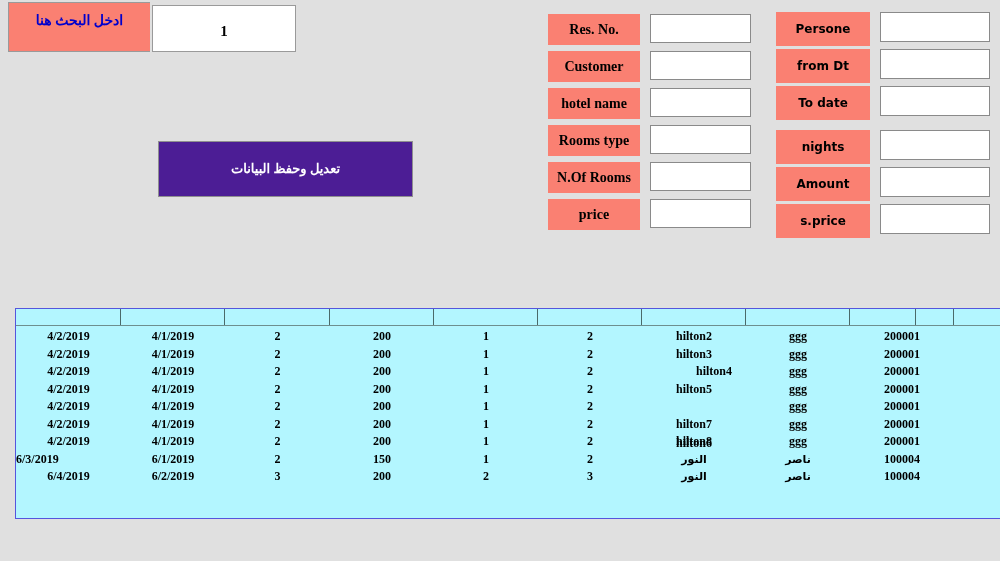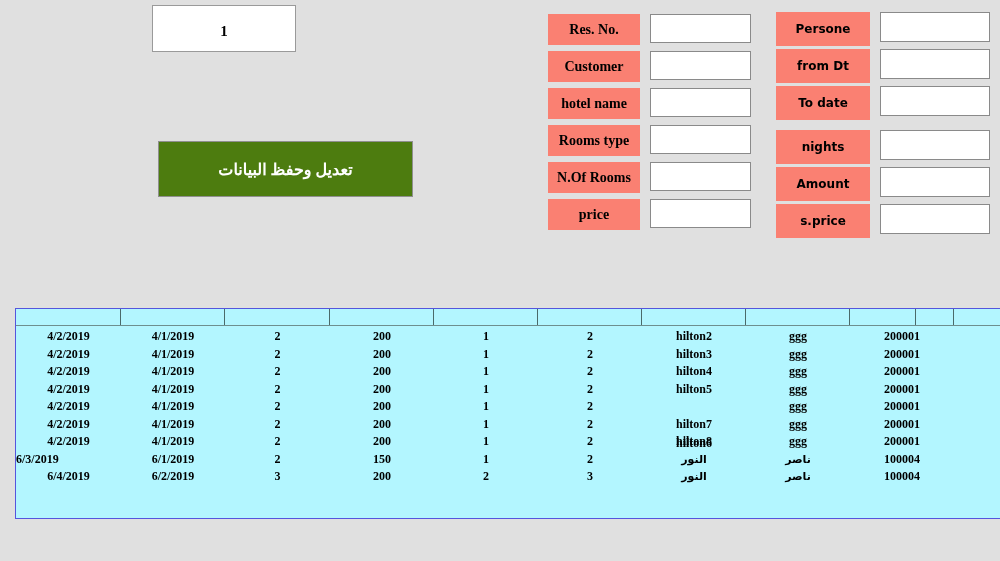--- a/index.html
+++ b/index.html
@@ -72,27 +72,27 @@
     box-sizing: border-box;
   }
 
   
   #save-button {
     position: absolute;
     left: 158px;
     top: 141px;
     width: 255px;
     height: 56px;
-    background: #4d7c0f;
+    background: #4c1d95;
     border: 1px solid #8f8f8f;
     box-sizing: border-box;
     color: #ffffff;
     font-family: "Liberation Serif", serif;
     font-weight: bold;
-    font-size: 16px;
+    font-size: 13px;
     display: flex;
     align-items: center;
     justify-content: center;
     direction: rtl;
     cursor: pointer;
   }
 
   
   .form-col {
     position: absolute;
@@ -200,20 +200,21 @@
   .grid-cell.ar {
     font-family: "DejaVu Sans", sans-serif;
     font-size: 11px;
     direction: rtl;
   }
 </style>
 </head>
 <body>
 
 <div id="search-panel">
+  <div id="search-label">ادخل البحث هنا</div>
   <div id="search-input-wrap">
     <input id="search-input" type="text" value="1" style="">
   </div>
 </div>
 
 <div id="save-button">تعديل وحفظ البيانات</div>
 
 <div class="form-col" id="form-col-left">
     <div class="field-row" style="top: 14px;">
       <div class="field-label">Res. No.</div>
@@ -308,21 +309,21 @@
         <div class="grid-cell" style="left: 900px; width: 60px; text-align: center;"></div>
         <div class="grid-cell" style="left: 938px; width: 50px; text-align: center;"></div>
       </div>
       <div class="grid-row">
         <div class="grid-cell" style="left: 0px; width: 105px; text-align: center;">4/2/2019</div>
         <div class="grid-cell" style="left: 105px; width: 104px; text-align: center;">4/1/2019</div>
         <div class="grid-cell" style="left: 209px; width: 105px; text-align: center;">2</div>
         <div class="grid-cell" style="left: 314px; width: 104px; text-align: center;">200</div>
         <div class="grid-cell" style="left: 418px; width: 104px; text-align: center;">1</div>
         <div class="grid-cell" style="left: 522px; width: 104px; text-align: center;">2</div>
-        <div class="grid-cell" style="left: 626px; width: 104px; text-align: center;">hilton4</div>
+        <div class="grid-cell" style="left: 646px; width: 104px; text-align: center;">hilton4</div>
         <div class="grid-cell" style="left: 730px; width: 104px; text-align: center;">ggg</div>
         <div class="grid-cell" style="left: 834px; width: 104px; text-align: center;">200001</div>
         <div class="grid-cell" style="left: 900px; width: 60px; text-align: center;"></div>
         <div class="grid-cell" style="left: 938px; width: 50px; text-align: center;"></div>
       </div>
       <div class="grid-row">
         <div class="grid-cell" style="left: 0px; width: 105px; text-align: center;">4/2/2019</div>
         <div class="grid-cell" style="left: 105px; width: 104px; text-align: center;">4/1/2019</div>
         <div class="grid-cell" style="left: 209px; width: 105px; text-align: center;">2</div>
         <div class="grid-cell" style="left: 314px; width: 104px; text-align: center;">200</div>

